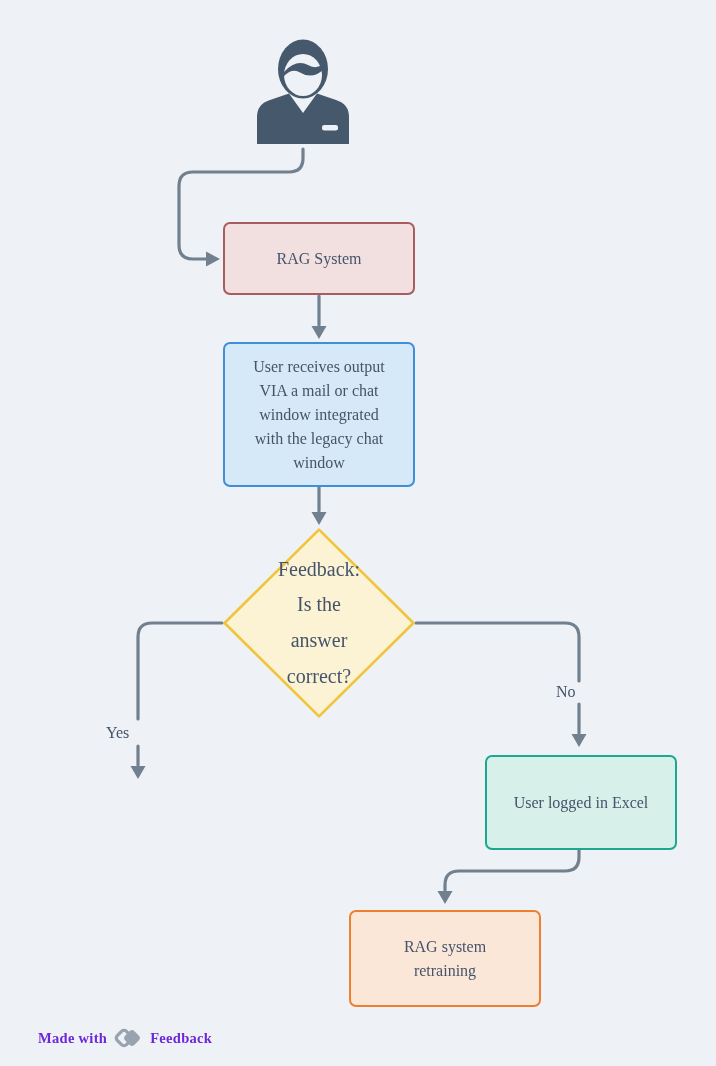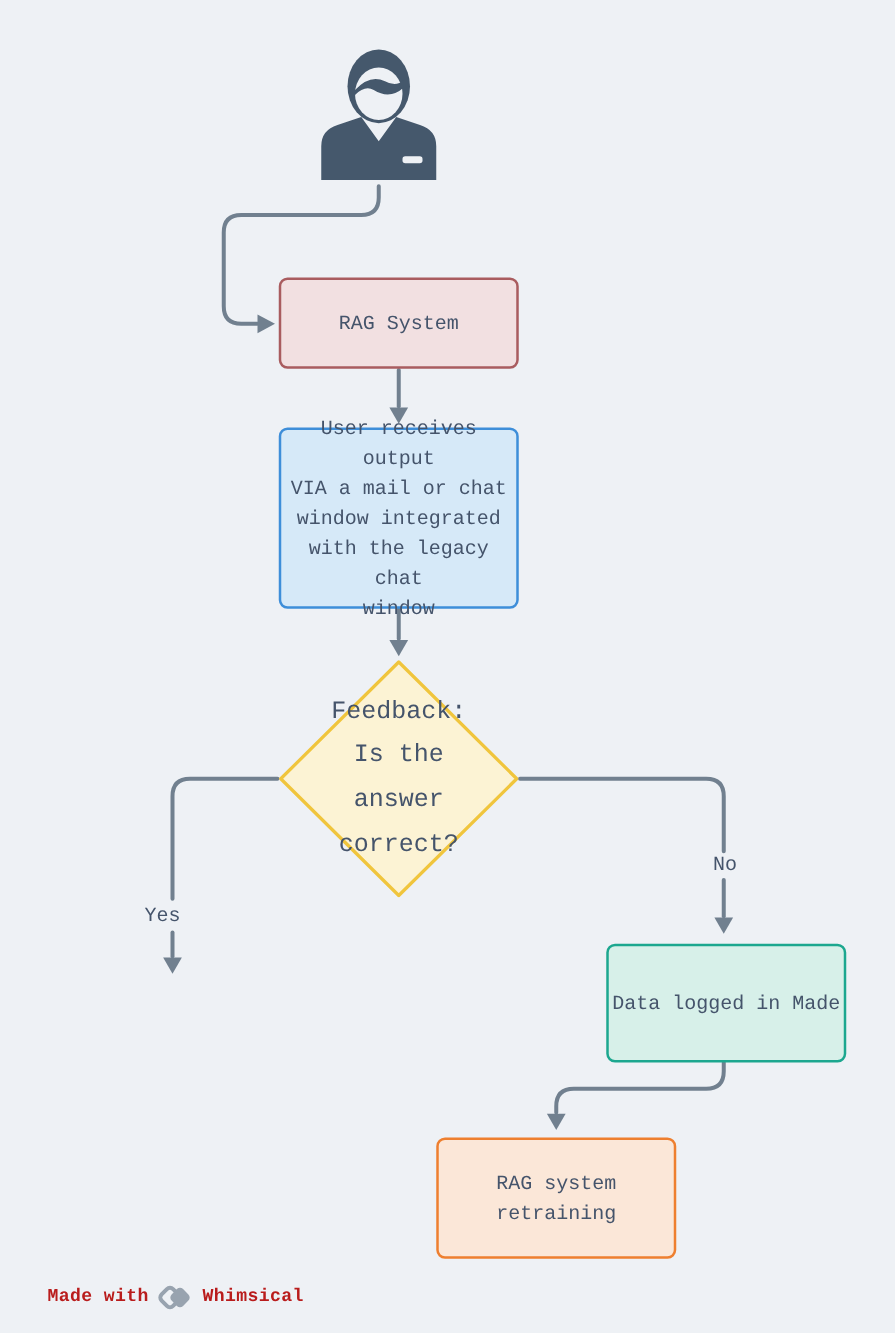--- a/index.html
+++ b/index.html
@@ -1,18 +1,18 @@
 <!DOCTYPE html>
 <html><head>
 <meta charset="utf-8">
 <style>
   html,body{margin:0;padding:0;background:#eef1f5;}
   .canvas{
     position:relative;width:716px;height:1066px;background:#eef1f5;
-    font-family:Liberation Mono, monospace;overflow:hidden;
+    font-family:Liberation Serif, serif;overflow:hidden;
   }
   .connectors{position:absolute;left:0;top:0;width:716px;height:1066px;}
   .edge{fill:none;stroke:#71808f;stroke-width:3.2;stroke-linecap:round;}
   .arrowhead{fill:#71808f;stroke:none;}
   .node{
     position:absolute;box-sizing:border-box;border:2px solid;border-radius:7px;
     display:flex;align-items:center;justify-content:center;text-align:center;
     color:#45546b;font-size:16px;line-height:1.5;white-space:pre-line;
   }
   .node--rag{left:223px;top:222px;width:192px;height:73px;background:#f2e0e1;border-color:#a95c5f;}
@@ -23,27 +23,27 @@
   .diamond-wrap{position:absolute;left:223px;top:528px;width:192px;height:190px;}
   .diamond-shape{position:absolute;left:0;top:0;}
   .diamond-shape polygon{stroke:#f0c53d;stroke-width:2.6;stroke-linejoin:round;}
   .diamond-label{
     position:absolute;left:0;top:0;right:0;bottom:0;
     display:flex;align-items:center;justify-content:center;text-align:center;
     color:#45546b;font-size:20px;line-height:1.78;white-space:pre-line;
   }
   .person-wrap{position:absolute;left:255px;top:39px;width:96px;height:105px;}
   .edge-label{
-    position:absolute;width:48px;text-align:center;color:#45546b;font-size:16px;
+    position:absolute;width:48px;color:#45546b;font-size:16px;
   }
   .edge-label--yes{left:106px;top:724px;}
   .edge-label--no{left:556px;top:683px;}
   .footer{
     position:absolute;left:38px;top:1026px;display:flex;align-items:center;gap:7px;
-    color:#b91c1c;font-weight:bold;font-size:14.5px;letter-spacing:.3px;
+    color:#6d28d9;font-weight:bold;font-size:14.5px;letter-spacing:.3px;
   }
   .footer .logo{display:block;margin:0 -1px;}
 </style>
 </head>
 <body>
 
 <div class="canvas">
 
   <svg class="connectors" viewBox="0 0 716 1066">
 
@@ -98,30 +98,30 @@
 Is the
 answer
 correct?</div>
   </div>
 
   <div class="edge-label edge-label--yes">Yes</div>
   <div class="edge-label edge-label--no">No</div>
 
 
   <div class="node node--excel">
-    <span>Data logged in Made</span>
+    <span>User logged in Excel</span>
   </div>
 
   <div class="node node--retrain">
     <span>RAG system
 retraining</span>
   </div>
 
   <div class="footer">
     <span>Made with</span>
     <svg class="logo" width="31" height="24" viewBox="0 0 31 24">
       <rect x="4.5" y="5.5" width="13" height="13" rx="3.5" transform="rotate(45 11 12)" fill="none" stroke="#98a3af" stroke-width="3.2"></rect>
       <rect x="12.5" y="5.5" width="13" height="13" rx="3.5" transform="rotate(45 19 12)" fill="#98a3af"></rect>
     </svg>
-    <span>Whimsical</span>
+    <span>Feedback</span>
   </div>
 
 </div>
 
 </body></html>

